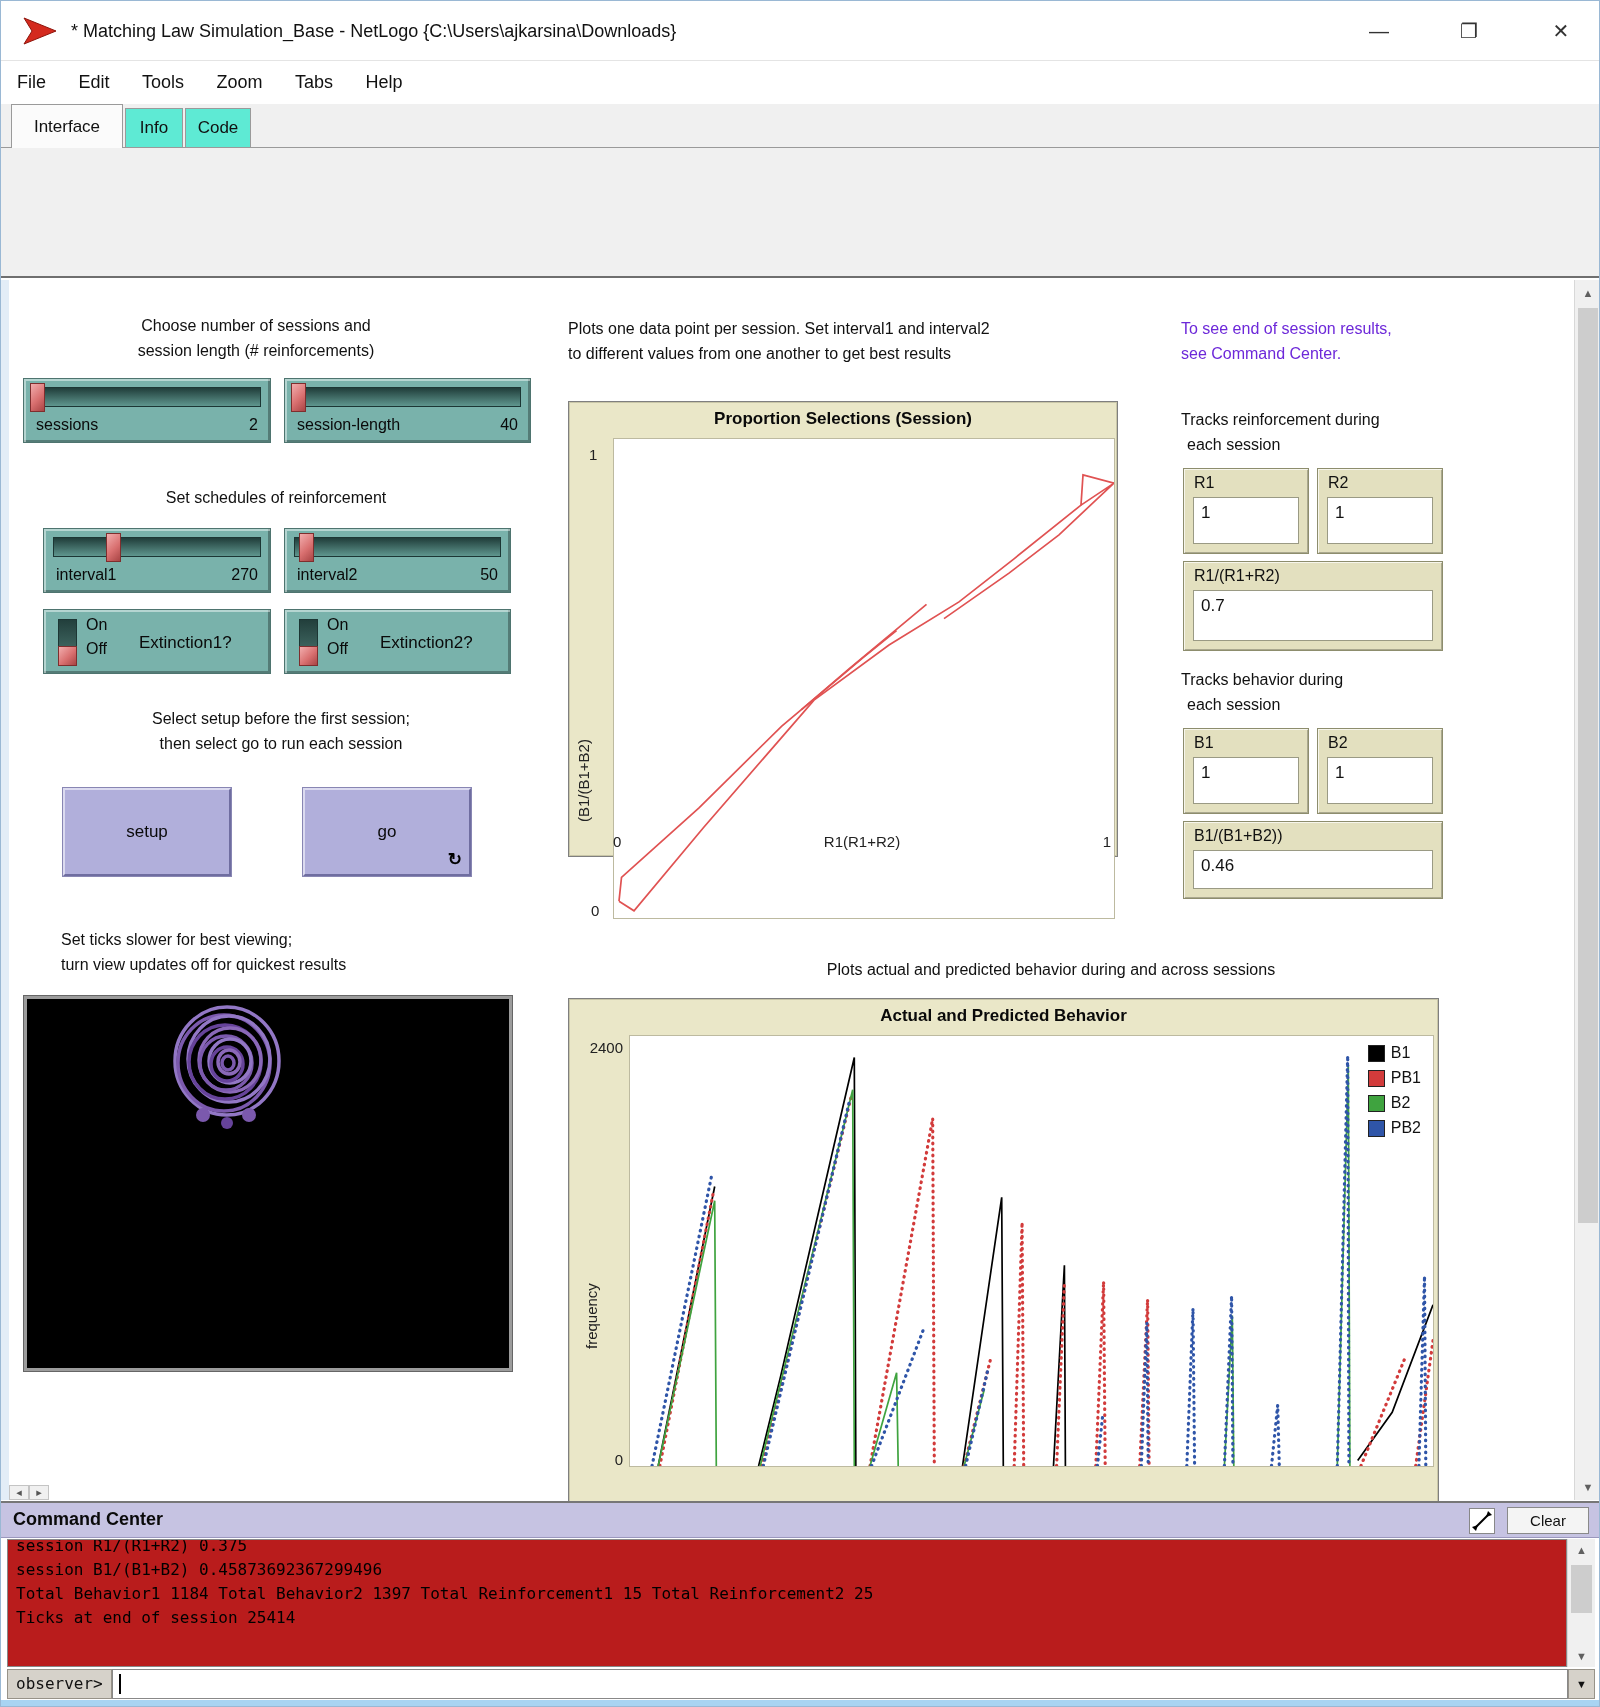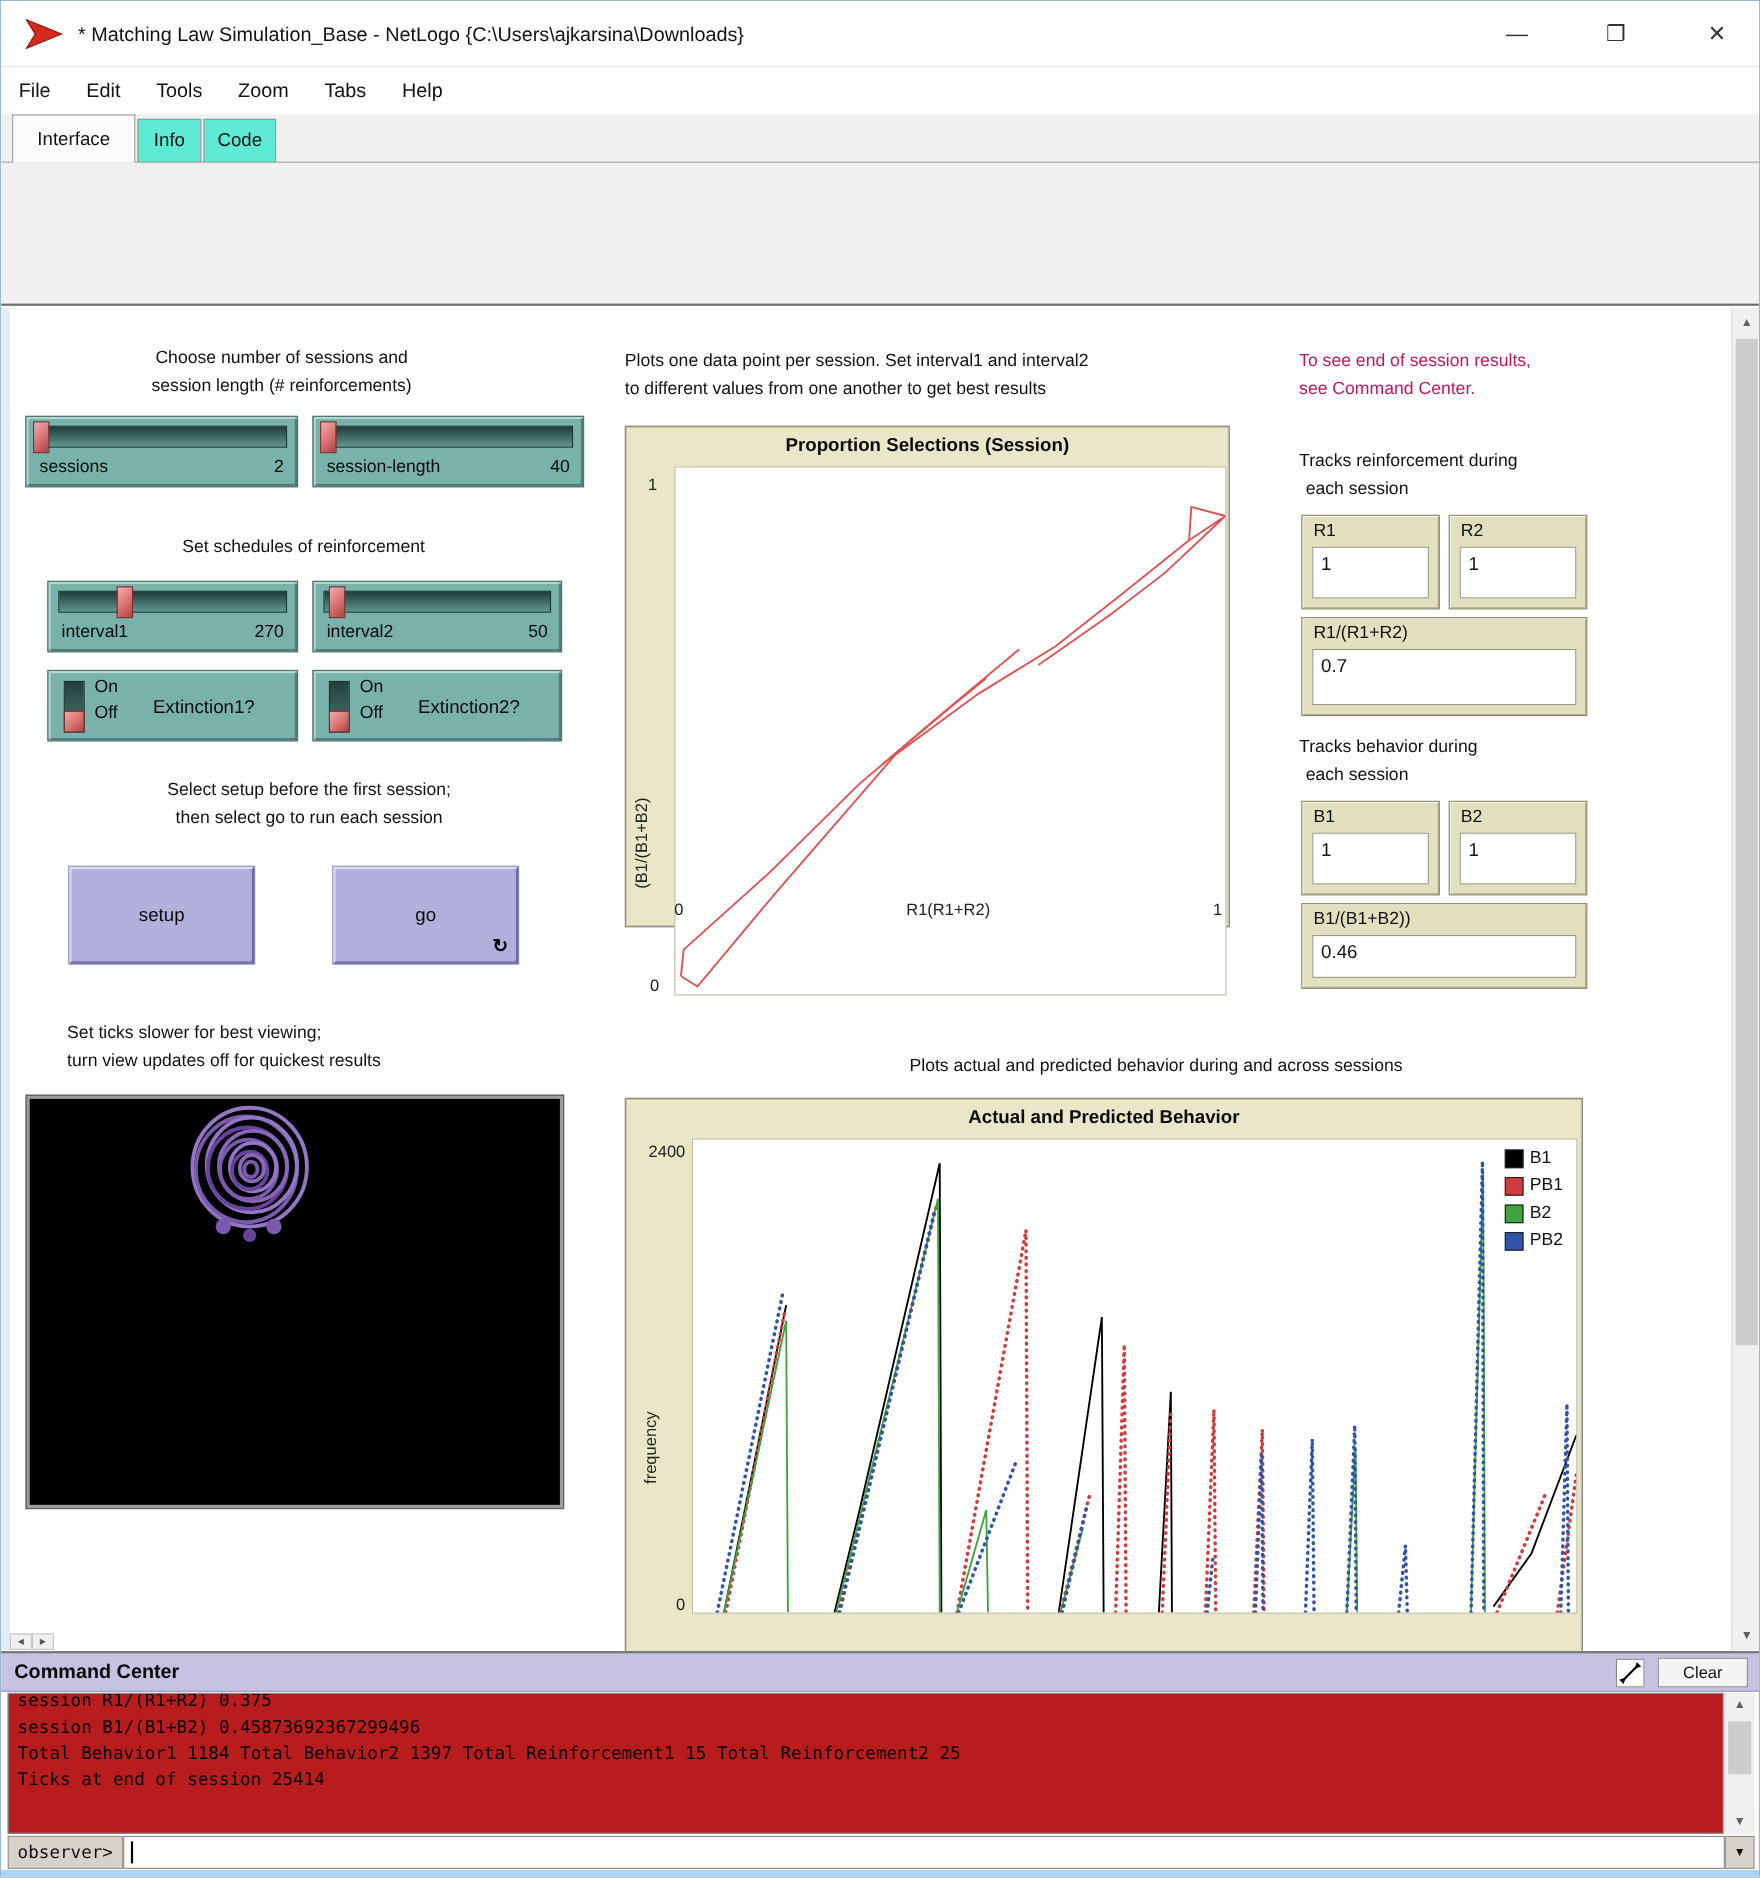--- a/index.html
+++ b/index.html
@@ -57,21 +57,21 @@
   .plot-title { position:absolute; left:0; right:0; top:7px; text-align:center; font-weight:bold; font-size:17px; color:#0a0a0a; }
   .plot-white { position:absolute; background:#fff; border:1px solid #bdbaa0; }
   .ptick { position:absolute; font-size:15px; color:#222; }
   .pylab { position:absolute; writing-mode:vertical-rl; transform:rotate(180deg); font-size:15px; color:#222; }
   .pxrow { position:absolute; display:flex; justify-content:space-between; font-size:15px; color:#222; }
   .legend { position:absolute; display:flex; flex-direction:column; gap:7px; }
   .legend-row { display:flex; align-items:center; gap:6px; font-size:16px; color:#111; }
   .legend-swatch { width:17px; height:17px; border:1px solid #222; display:inline-block; }
 
   .world-view { position:absolute; background:#000; border:3px solid #9c9c9c; box-shadow:0 0 0 1px #666; }
-  .orange { color:#be185d; }
+  .orange { color:#6d28d9; }
 
   
   .vsb { position:absolute; background:#f0f0f0; border-left:1px solid #d8d8d8; }
   .sb-btn { position:absolute; left:0; width:100%; height:26px; background:#f0f0f0; color:#606060;
             font-size:11px; text-align:center; line-height:26px; }
   .sb-thumb { position:absolute; left:3px; right:3px; background:#cdcdcd; }
   .hsb-btn { position:absolute; width:20px; height:15px; background:#f0f0f0; border:1px solid #c4c4c4;
              font-size:11px; color:#555; text-align:center; line-height:13px; }
 
   
@@ -261,21 +261,21 @@
       <circle cx="200" cy="124" r="6" fill="#66439a"></circle>
       <circle cx="222" cy="116" r="7" fill="#7b59ad"></circle>
     </svg>
   </div>
 
   <div class="caption" style="left:567px;top:315px;width:560px">
     <div>Plots one data point per session. Set interval1 and interval2</div>
     <div>to different values from one another to get best results</div>
   </div>
 
-  <div class="plot" style="left:567px;top:386px;width:550px;height:456px">
+  <div class="plot" style="left:567px;top:400px;width:550px;height:456px">
     <div class="plot-title">Proportion Selections  (Session)</div>
     <div class="plot-white" style="left:44px;top:36px;width:502px;height:481px">
       <svg width="500" height="479">
           <polyline points="5.0,462.2 20.0,471.8 90.0,388.0 200.0,261.1 275.0,206.0 345.0,162.9 400.0,119.8 467.0,66.1 469.0,35.9 500.0,44.1" fill="none" stroke="#e05252" stroke-width="1.7"></polyline>
           <polyline points="5.0,462.2 7.5,438.3 85.0,368.8 167.5,287.4 250.0,217.9 282.5,191.6" fill="none" stroke="#e05252" stroke-width="1.7"></polyline>
           <polyline points="187.5,270.6 235.0,229.9 312.5,165.3" fill="none" stroke="#e05252" stroke-width="1.7"></polyline>
           <polyline points="330.0,179.6 395.0,134.1 445.0,95.8 500.0,44.1 467.0,66.1" fill="none" stroke="#e05252" stroke-width="1.7"></polyline>
         </svg>
     </div>
     <div class="ptick" style="left:20px;top:44px">1</div>

